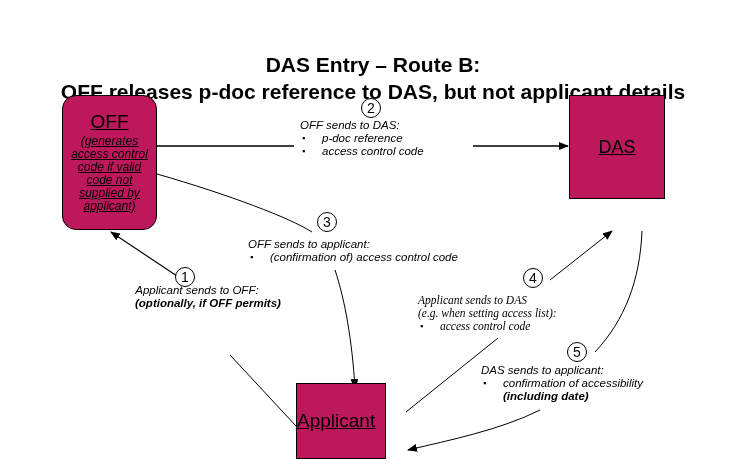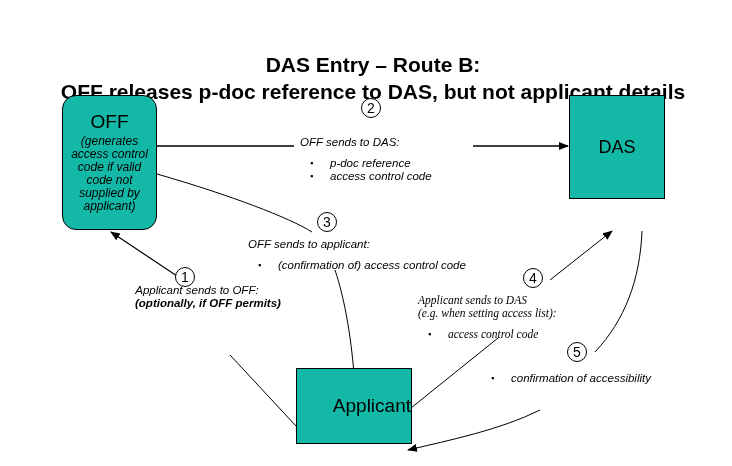--- a/index.html
+++ b/index.html
@@ -3,30 +3,30 @@
 <meta charset="utf-8">
 <style>
   html, body { margin: 0; padding: 0; background: #ffffff; }
   body { width: 732px; height: 466px; position: relative; overflow: hidden;
          font-family: "Liberation Sans", sans-serif; color: #000; }
   .title { position: absolute; left: 7px; width: 732px; text-align: center;
            font-weight: bold; font-size: 21px; line-height: 25px; margin-top: 43px; }
   #title1 { top: 9px; }
   #title2 { top: 36px; }
   svg.wires { position: absolute; left: 0; top: 0; }
-  .box { position: absolute; border: 1.3px solid #000; background: #14b8a6; box-sizing: border-box; }
+  .box { position: absolute; border: 1.3px solid #000; background: #be185d; box-sizing: border-box; text-decoration: underline; }
   #off-box { left: 62px; top: 95px; width: 95px; height: 135px; border-radius: 14px; text-align: center; }
   #off-title { font-size: 19px; margin-top: 16px; line-height: 20px; }
   #off-note { font-size: 12px; font-style: italic; line-height: 13px; margin-top: 3px; padding: 0 4px; }
   #das-box { left: 569px; top: 95px; width: 96px; height: 104px; display: flex; align-items: center; justify-content: center; font-size: 18px; }
-  #applicant-box { left: 296px; top: 368px; width: 116px; height: 76px; display: flex; align-items: center; justify-content: flex-end; font-size: 19px; }
+  #applicant-box { left: 296px; top: 383px; width: 90px; height: 76px; display: flex; align-items: center; justify-content: flex-start; font-size: 19px; }
   .step { position: absolute; width: 18px; height: 18px; border: 1px solid #000; border-radius: 50%;
           font-size: 14px; line-height: 18px; text-align: center; background: #fff; }
   .label { position: absolute; font-style: italic; font-size: 11.5px; line-height: 13px; white-space: nowrap; background: transparent; }
-  .label ul { margin: 8px; padding: 0; list-style: none; }
+  .label ul { margin: 0; padding: 0; list-style: none; }
   .label li { position: relative; padding-left: 22px; }
   .label li::before { content: "\25AA"; position: absolute; left: 2px; font-style: normal; font-size: 9px; }
   .label .cont { padding-left: 22px; font-weight: bold; }
 </style>
 </head>
 <body>
 
 <div class="title" id="title1">DAS Entry – Route B:</div>
 <div class="title" id="title2">OFF releases p-doc reference to DAS, but not applicant details</div>
 
@@ -58,21 +58,21 @@
   <div id="off-note">(generates access control code if valid code not supplied by applicant)</div>
 </div>
 <div class="box" id="das-box">
   <span>DAS</span>
 </div>
 <div class="box" id="applicant-box">
   <span>Applicant</span>
 </div>
 
 <div class="step" style="left:361px;top:98px;">2</div>
-<div class="label" style="left:300px;top:136px;">
+<div class="label" style="left:300px;top:119px;">
   <div>OFF sends to DAS:</div>
   <ul>
     <li>p-doc reference</li>
     <li>access control code</li>
   </ul>
 </div>
 
 <div class="step" style="left:317px;top:212px;">3</div>
 <div class="label" style="left:248px;top:238px;">
   <div>OFF sends to applicant:</div>
@@ -91,16 +91,18 @@
 <div class="label" style="left:418px;top:294px;font-family:Liberation Serif, serif;">
   <div>Applicant sends to DAS</div>
   <div>(e.g. when setting access list):</div>
   <ul>
     <li>access control code</li>
   </ul>
 </div>
 
 <div class="step" style="left:567px;top:342px;">5</div>
 <div class="label" style="left:481px;top:364px;">
+  <div>DAS sends to applicant:</div>
   <ul>
     <li>confirmation of accessibility</li>
   </ul>
+  <div class="cont">(including date)</div>
 </div>
 
 </body></html>

